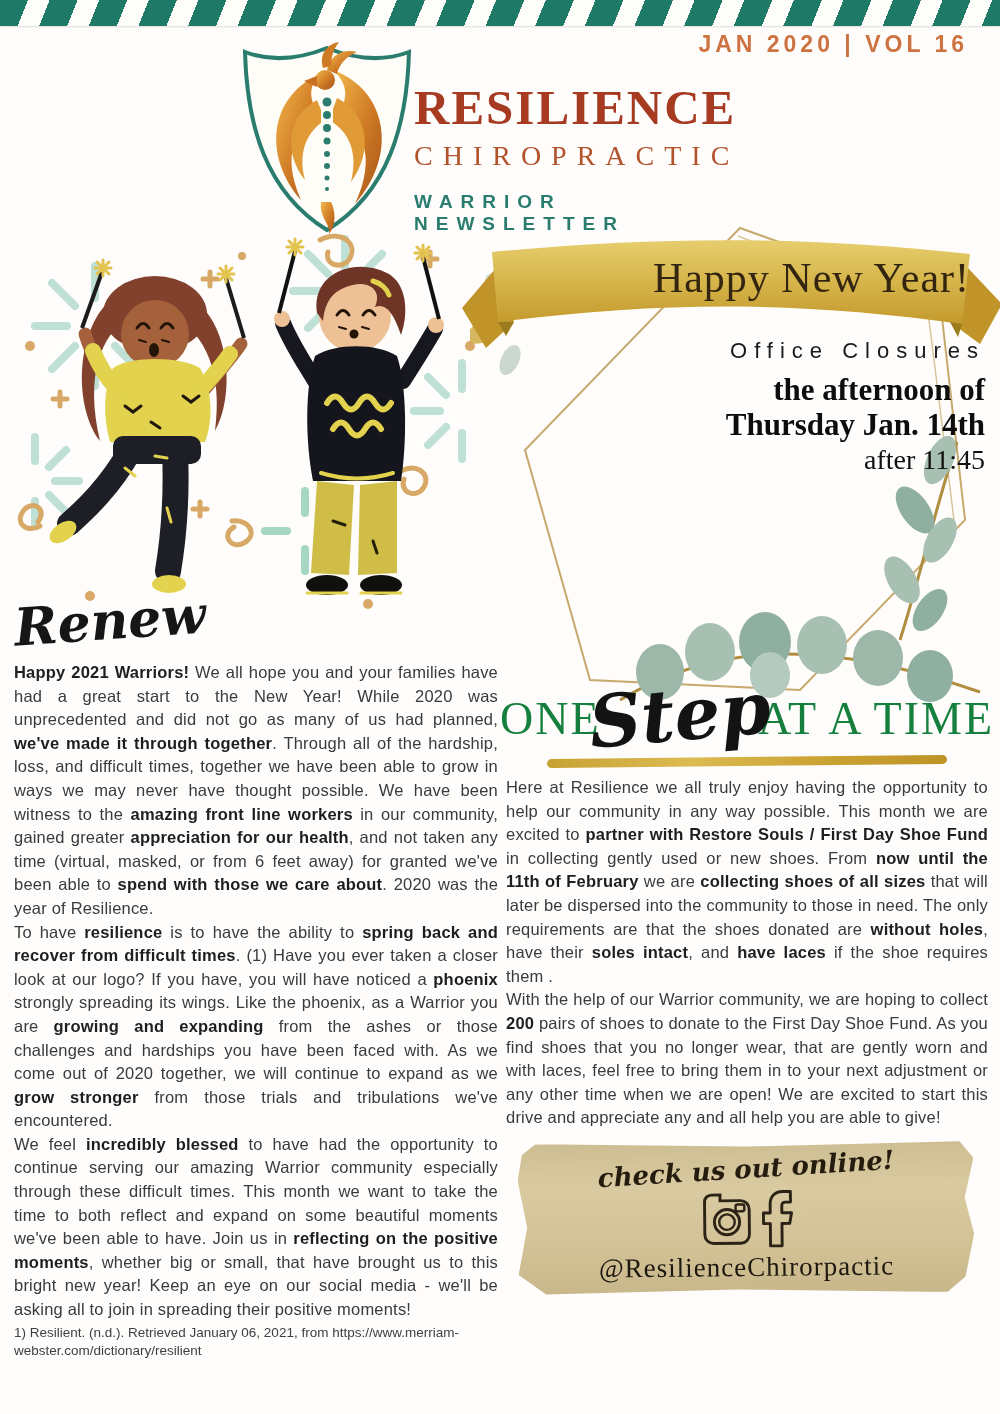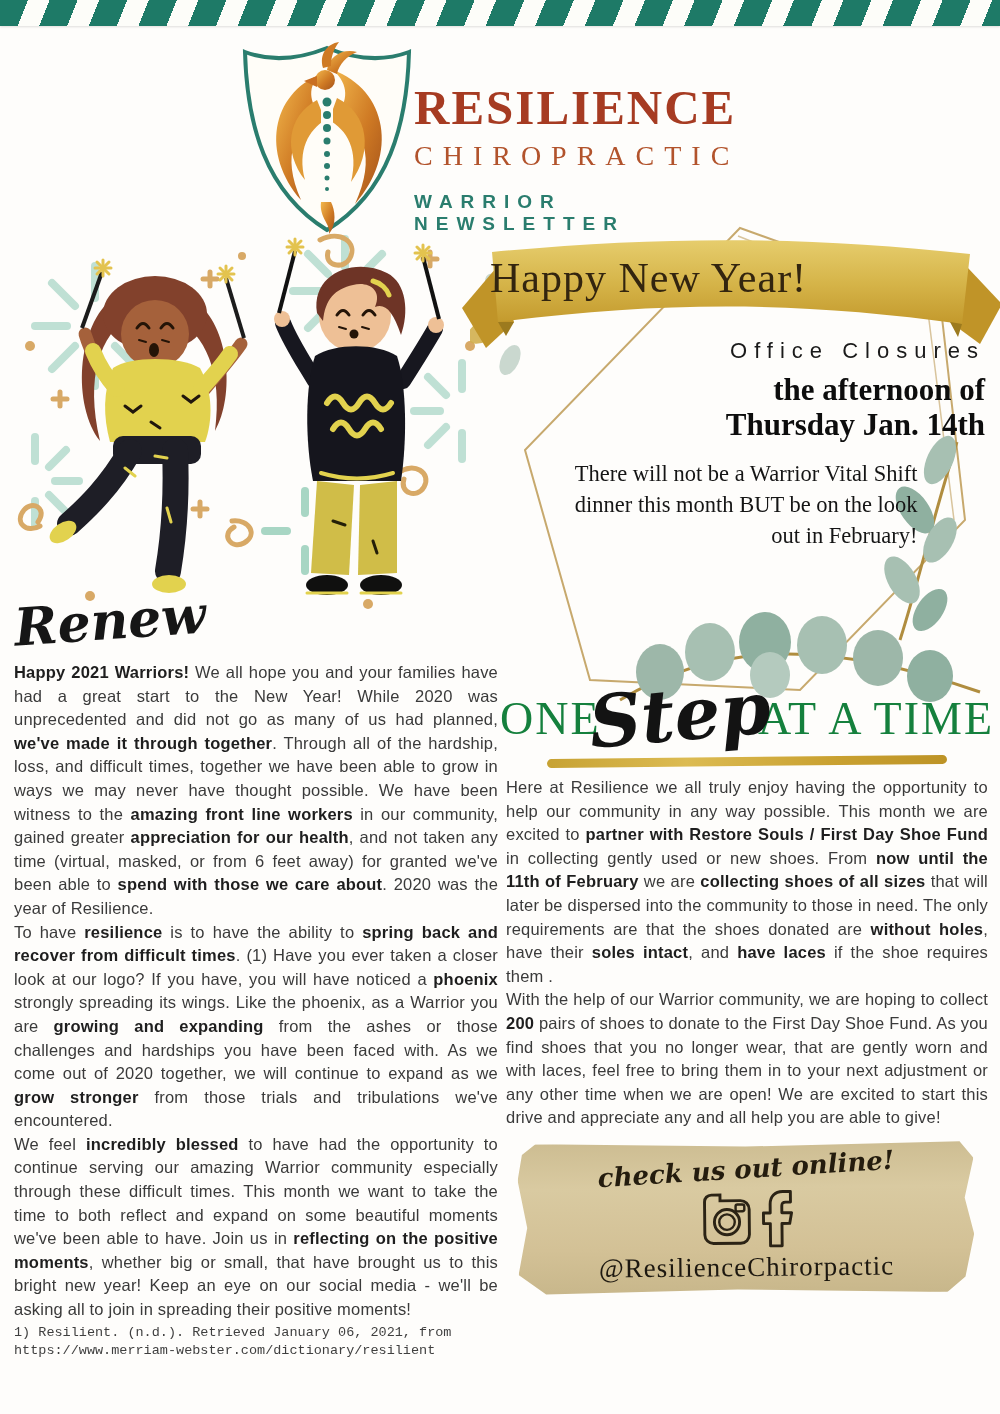--- a/index.html
+++ b/index.html
@@ -17,42 +17,42 @@
   .brand-name{font-family:"Liberation Serif",serif;font-size:49px;font-weight:600;
     letter-spacing:2px;color:#a63b22;line-height:1.05;}
   .brand-sub{font-family:"Liberation Serif",serif;font-size:28px;letter-spacing:10px;
     color:#b2532c;margin-top:7px;}
   .brand-tag{font-size:19px;letter-spacing:8px;color:#2a7d6e;font-weight:bold;margin-top:19px;}
   
   .illustration{position:absolute;left:0;top:226px;width:492px;height:388px;z-index:1;}
   .wreath{position:absolute;left:470px;top:220px;width:530px;height:500px;z-index:1;pointer-events:none;}
   
   .ribbon{position:absolute;left:462px;top:236px;width:540px;height:118px;z-index:2;}
-  .banner-text{position:absolute;left:490px;top:254px;width:480px;text-align:left;z-index:3;
+  .banner-text{position:absolute;left:490px;top:254px;width:480px;text-align:right;z-index:3;
     font-family:"Liberation Serif",serif;font-size:42px;color:#33250f;letter-spacing:1px;}
   .closure{position:absolute;left:505px;top:338px;width:480px;text-align:right;z-index:3;}
   .closure-title{font-size:22px;letter-spacing:7px;color:#1a1a1a;}
   .closure-line{font-family:"Liberation Serif",serif;font-weight:bold;font-size:31px;
     color:#0d0d0d;line-height:1.06;margin-top:2px;}
   .closure-line.first{margin-top:10px;}
   .closure-time{font-family:"Liberation Serif",serif;font-size:28px;color:#111;margin-top:2px;}
   .closure-note{font-family:"Liberation Serif",serif;font-size:22.5px;color:#151515;
     line-height:1.38;margin:16px auto 0;width:345px;}
   
   .left-col{position:absolute;left:14px;top:590px;width:484px;z-index:3;}
   .heading-row{display:flex;align-items:baseline;white-space:nowrap;}
   .h-script{font-family:"DejaVu Serif",serif;font-style:italic;font-weight:bold;
     font-size:52px;color:#161616;transform:rotate(-4deg);display:inline-block;}
   .h-thin{font-size:33px;font-weight:300;letter-spacing:6px;color:#1d1d1d;margin-left:10px;}
   .h-serif{font-family:"Liberation Serif",serif;font-size:43px;color:#111;margin-left:6px;}
   .body-copy p{margin:0;font-size:16.5px;line-height:1.43;color:#3a3a3a;
     text-align:justify;letter-spacing:.2px;}
   .body-copy b{color:#1e1e1e;}
   .left-col .body-copy{margin-top:10px;}
-  .footnote{font-size:13.5px;color:#3f3f3f;line-height:1.35;margin-top:2px;font-family:Liberation Mono, monospace;}
+  .footnote{font-size:13.5px;color:#3f3f3f;line-height:1.35;margin-top:2px;}
   .right-col{position:absolute;left:506px;top:676px;width:482px;z-index:3;}
   .one-step{display:flex;justify-content:center;align-items:center;white-space:nowrap;}
   .os-serif{font-family:"Liberation Serif",serif;font-size:46px;color:#15803d;letter-spacing:2px;}
   .os-script{font-family:"DejaVu Serif",serif;font-style:italic;font-weight:bold;
     font-size:72px;color:#131313;margin:0 -12px;transform:rotate(-5deg);z-index:2;position:relative;top:-4px;}
   .gold-stroke{width:400px;height:9px;margin:-4px auto 10px;border-radius:5px;
     background:linear-gradient(90deg,#c7a233,#dcbb52 35%,#caa232 70%,#bd9326);
     transform:rotate(-.6deg);}
   
   .tape-footer{position:relative;width:456px;height:152px;margin:12px 0 0 12px;
@@ -65,20 +65,21 @@
   .social-row{display:flex;align-items:flex-end;gap:4px;margin-top:2px;}
   .handle{font-family:"Liberation Serif",serif;font-size:27px;color:#1d1810;letter-spacing:1px;}
 </style>
 </head>
 <body>
 
 <div class="page">
 
   <div class="tape-top"></div>
 
+  <div class="issue">JAN 2020 | VOL 16</div>
 
   <svg class="logo-shield" viewBox="0 0 180 200">
     <defs>
       <linearGradient id="phx" x1="0" y1="0" x2="1" y2="1">
         <stop offset="0" stop-color="#f2b84d"></stop>
           <stop offset=".55" stop-color="#cf7a24"></stop>
         <stop offset="1" stop-color="#a4521a"></stop>
       </linearGradient>
     </defs>
     <path d="M8,16 Q45,30 90,12 Q135,30 172,16 C170,88 152,156 90,194 C28,156 10,88 8,16 Z" fill="#fffdf8" stroke="#2a7d6e" stroke-width="4"></path>
@@ -280,21 +281,21 @@
     <path d="M30,16 C200,0 340,0 508,18 L500,88 C330,64 195,66 36,86 Z" fill="url(#goldBand)"></path>
     <path d="M36,86 L52,86 L44,100 Z" fill="#9c7a1e"></path>
     <path d="M500,88 L488,86 L496,101 Z" fill="#9c7a1e"></path>
   </svg>
   <div class="banner-text">Happy New Year!</div>
 
   <div class="closure">
     <div class="closure-title">Office Closures</div>
     <div class="closure-line first">the afternoon of</div>
     <div class="closure-line">Thursday Jan. 14th</div>
-    <div class="closure-note">There will not be a Warrior Vital Shift dinner this month BUT be on the look out in February!</div>
+    <div class="closure-time">after 11:45</div>
   </div>
 
   <div class="left-col">
     <div class="heading-row">
       <span class="h-script">Renew</span>
     </div>
     <div class="body-copy">
       <p><b>Happy 2021 Warriors!</b><span> We all hope you and your families have had a great start to the New Year! While 2020 was unprecedented and did not go as many of us had planned, </span><b>we've made it through together</b><span>. Through all of the hardship, loss, and difficult times, together we have been able to grow in ways we may never have thought possible. We have been witness to the </span><b>amazing front line workers</b><span> in our community, gained greater </span><b>appreciation for our health</b><span>, and not taken any time (virtual, masked, or from 6 feet away) for granted we've been able to </span><b>spend with those we care about</b><span>. 2020 was the year of Resilience.</span></p>
       <p><span>To have </span><b>resilience</b><span> is to have the ability to </span><b>spring back and recover from difficult times</b><span>. (1) Have you ever taken a closer look at our logo? If you have, you will have noticed a </span><b>phoenix</b><span> strongly spreading its wings. Like the phoenix, as a Warrior you are </span><b>growing and expanding</b><span> from the ashes or those challenges and hardships you have been faced with. As we come out of 2020 together, we will continue to expand as we </span><b>grow stronger</b><span> from those trials and tribulations we've encountered.</span></p>
       <p><span>We feel </span><b>incredibly blessed</b><span> to have had the opportunity to continue serving our amazing Warrior community especially through these difficult times. This month we want to take the time to both reflect and expand on some beautiful moments we've been able to have. Join us in </span><b>reflecting on the positive moments</b><span>, whether big or small, that have brought us to this bright new year! Keep an eye on our social media - we'll be asking all to join in spreading their positive moments!</span></p>

